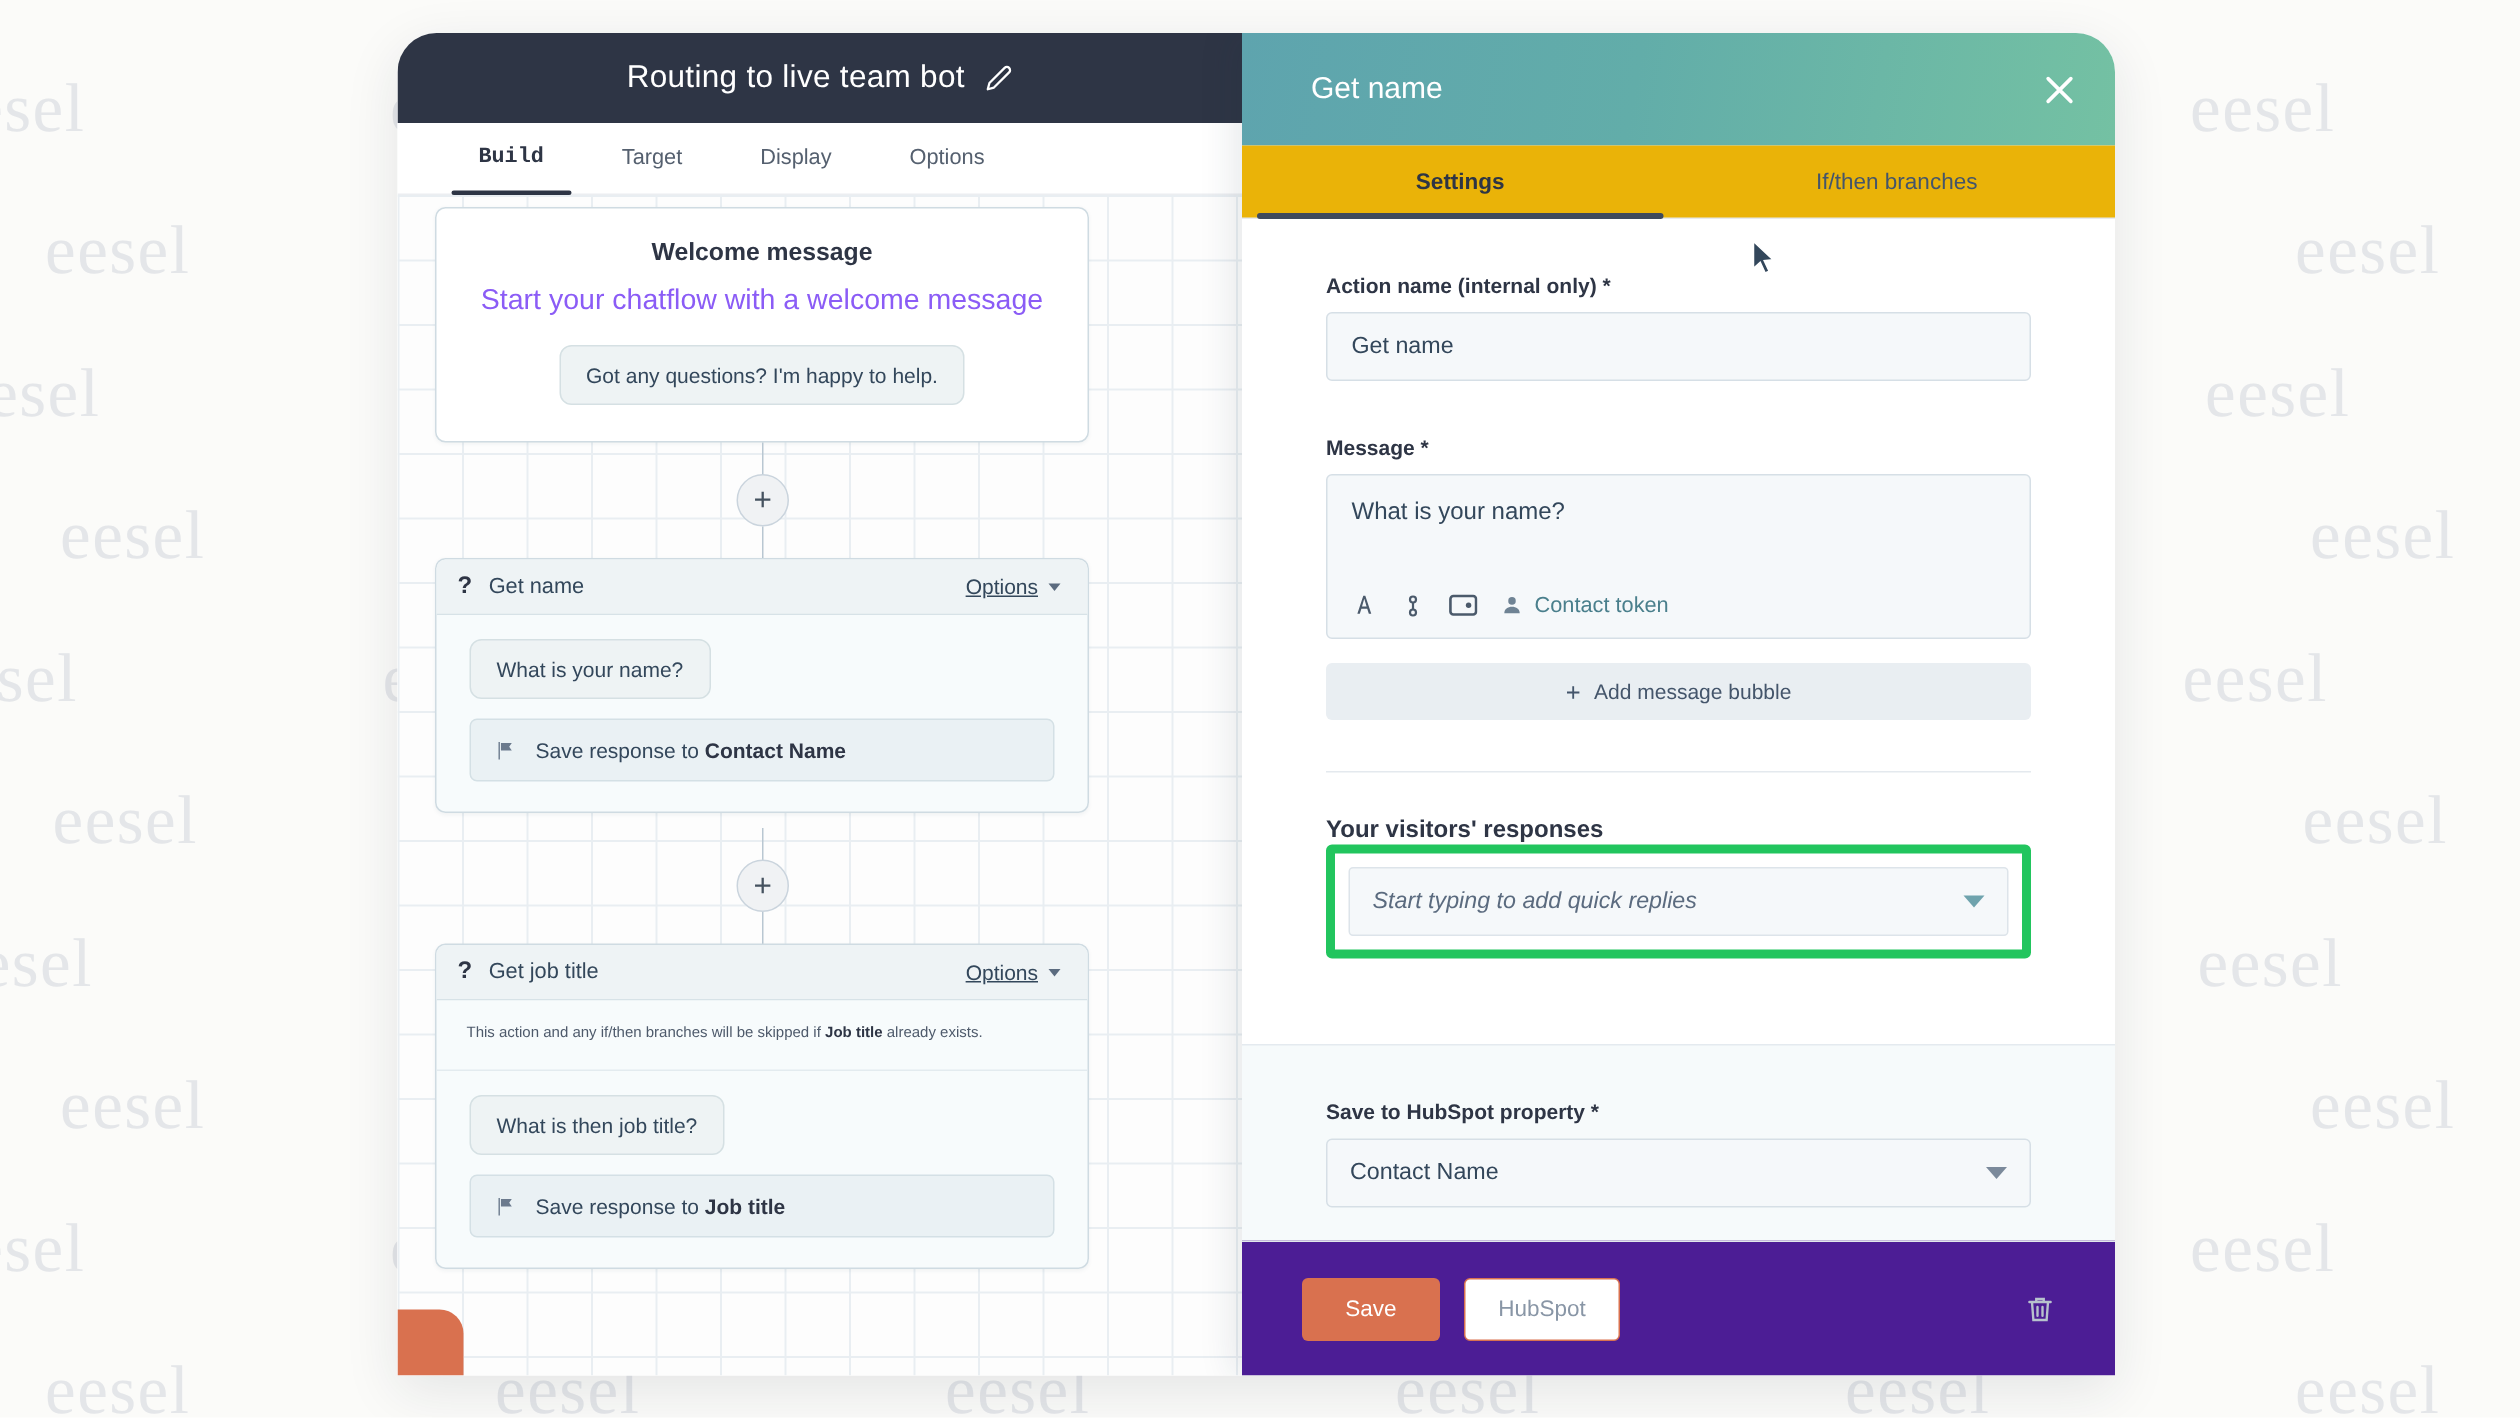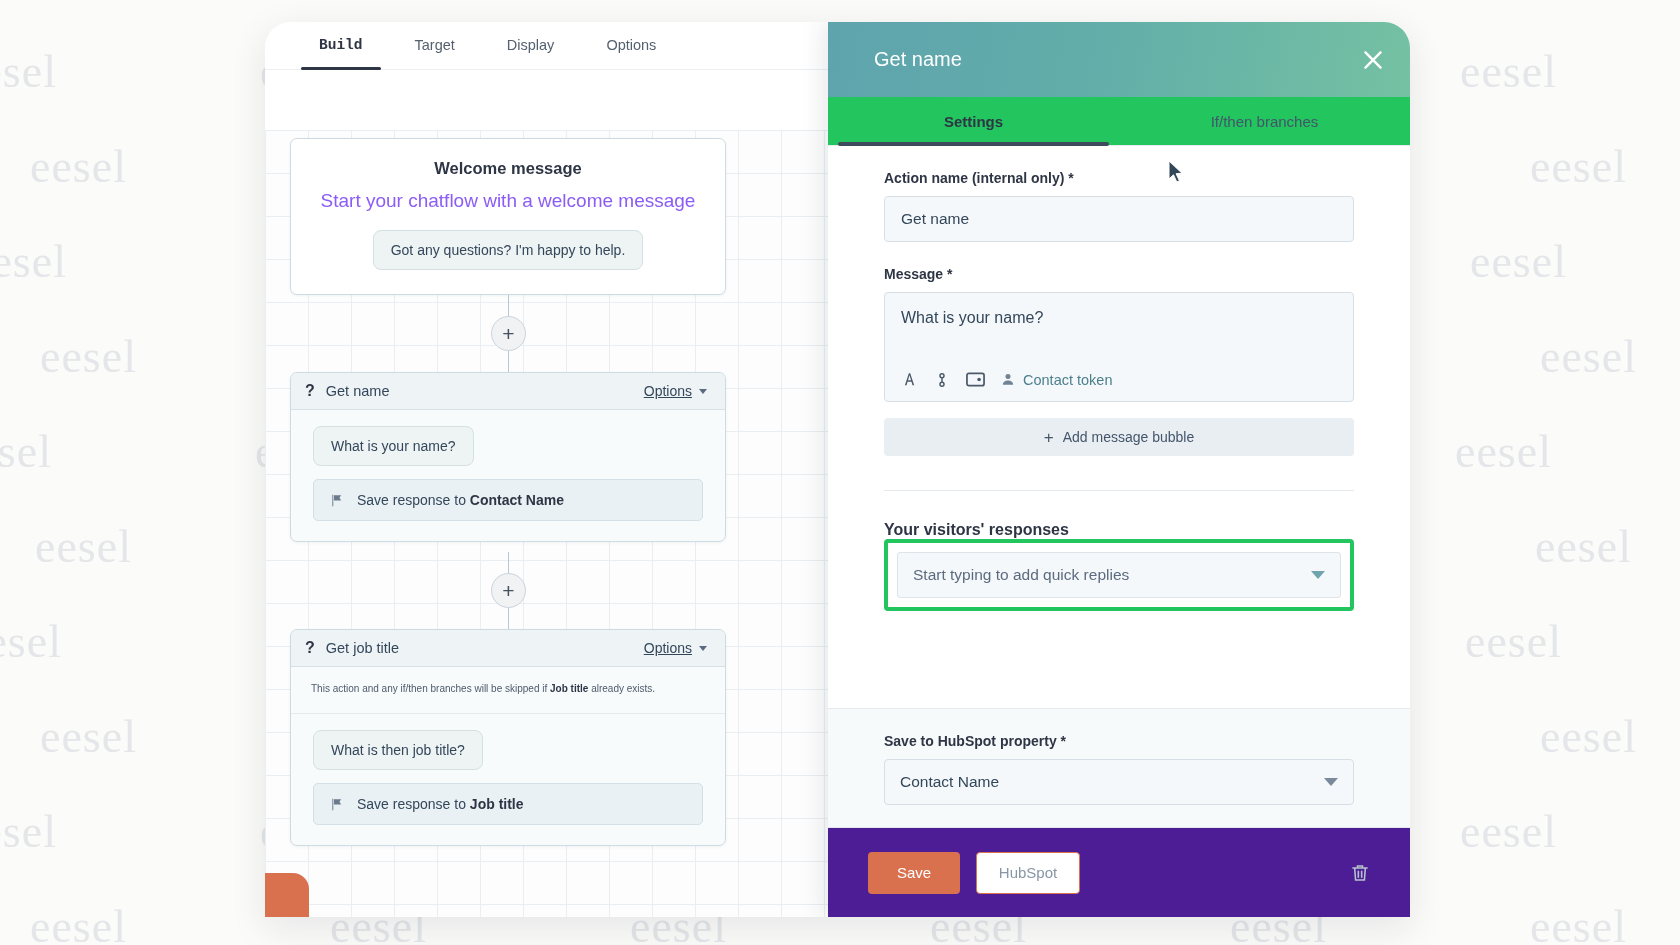--- a/index.html
+++ b/index.html
@@ -147,35 +147,35 @@
   #panel-head {
     height:75px;
     background:linear-gradient(100deg,#5ea4ae 0%,#62ada9 45%,#74c1a3 100%);
     display:flex; align-items:center; justify-content:space-between;
     padding:0 24px 0 46px;
   }
   #panel-title { color:#fff; font-size:20px; }
   #panel-close { width:26px; height:26px; color:#fff; cursor:pointer; }
 
   #panel-tabs {
-    height:49px; display:flex; border-bottom:1px solid #e6eaee; background:#22c55e;
+    height:49px; display:flex; border-bottom:1px solid #e6eaee; background:#eab308;
   }
   .ptab {
     flex:1; display:flex; align-items:center; justify-content:center;
     font-size:15px; color:#44556b; position:relative; cursor:pointer;
   }
   .ptab.active { color:#2e3545; font-weight:700; }
   .ptab.active:after {
     content:""; position:absolute; left:10px; right:10px; bottom:-1px;
     height:4px; background:#3f4a5c; border-radius:2px;
   }
 
   #panel-body { position:absolute; top:124px; bottom:90px; left:0; right:0; overflow:hidden; }
   .form-block { padding:0 56px; }
-  .flabel { font-size:14px; color:#2e3545; font-weight:700; margin:24px 0 10px; }
+  .flabel { font-size:14px; color:#2e3545; font-weight:700; margin:36px 0 10px; }
   .finput {
     background:#f5f8fa; border:1px solid #d6dfe6; border-radius:4px;
     padding:13px 16px; font-size:15.5px; color:#33475b;
   }
   .ftextarea {
     background:#f5f8fa; border:1px solid #d6dfe6; border-radius:4px;
     padding:16px 16px 0;
   }
   .ftext-val { font-size:16px; color:#33475b; min-height:52px; }
   .rte-toolbar {
@@ -189,21 +189,21 @@
     margin-top:16px;
     background:#e9eef2; border-radius:4px;
     height:38px; display:flex; align-items:center; justify-content:center;
     gap:9px; font-size:14px; color:#44556b; cursor:pointer;
   }
   .divider { margin:34px 56px 0; height:1px; background:#e4e9ee; }
   .sec-title { font-size:16px; color:#2e3545; font-weight:700; margin:30px 0 0; }
 
   .sublabel { font-size:14px; color:#2e3545; font-weight:700; margin:30px 0 10px; display:flex; align-items:center; gap:9px; }
   .info-ico { width:14px;height:14px;border-radius:50%;background:#8795a6;color:#fff;font-size:10px;display:flex;align-items:center;justify-content:center;font-weight:700;font-family:"Liberation Serif",serif; cursor:pointer;}
-  .qr-outer { border:4px solid #22c55e; border-radius:4px; background:#fff; padding:9px; }
+  .qr-outer { border:6px solid #22c55e; border-radius:4px; background:#fff; padding:9px;font-style:italic; }
   .qr-inner {
     background:#f5f8fa; border:1px solid #dde4ea; border-radius:3px;
     height:46px; display:flex; align-items:center; justify-content:space-between;
     padding:0 15px; font-size:15.5px; color:#5b6b7f;
   }
   .dd-caret { width:0;height:0;border-left:7px solid transparent;border-right:7px solid transparent;border-top:8px solid #6fa3ad; }
 
   #save-prop-zone {
     position:absolute; left:0; right:0; bottom:0;
     background:#f6fafb; border-top:1px solid #e4eaef;
@@ -296,20 +296,28 @@
     <div class="wm" style="left: 630px; top: 900px;">eesel</div>
     <div class="wm" style="left: 930px; top: 900px;">eesel</div>
     <div class="wm" style="left: 1230px; top: 900px;">eesel</div>
     <div class="wm" style="left: 1530px; top: 900px;">eesel</div>
   </div>
 
 <div id="app-card">
 
   <div id="builder">
 
+    <div id="builder-topbar">
+      <span id="builder-title">Routing to live team bot</span>
+      <span style="display:flex;cursor:pointer;">
+        <svg id="edit-pencil" viewBox="0 0 24 24" fill="none" stroke="currentColor" stroke-width="2" stroke-linecap="round" stroke-linejoin="round">
+          <path d="M17 3a2.8 2.8 0 1 1 4 4L7.5 20.5 2 22l1.5-5.5L17 3z"></path>
+        </svg>
+      </span>
+    </div>
 
     <div id="builder-tabs">
       <div class="btab active">Build</div>
       <div class="btab">Target</div>
       <div class="btab">Display</div>
       <div class="btab">Options</div>
     </div>
 
     <div id="canvas">
 

